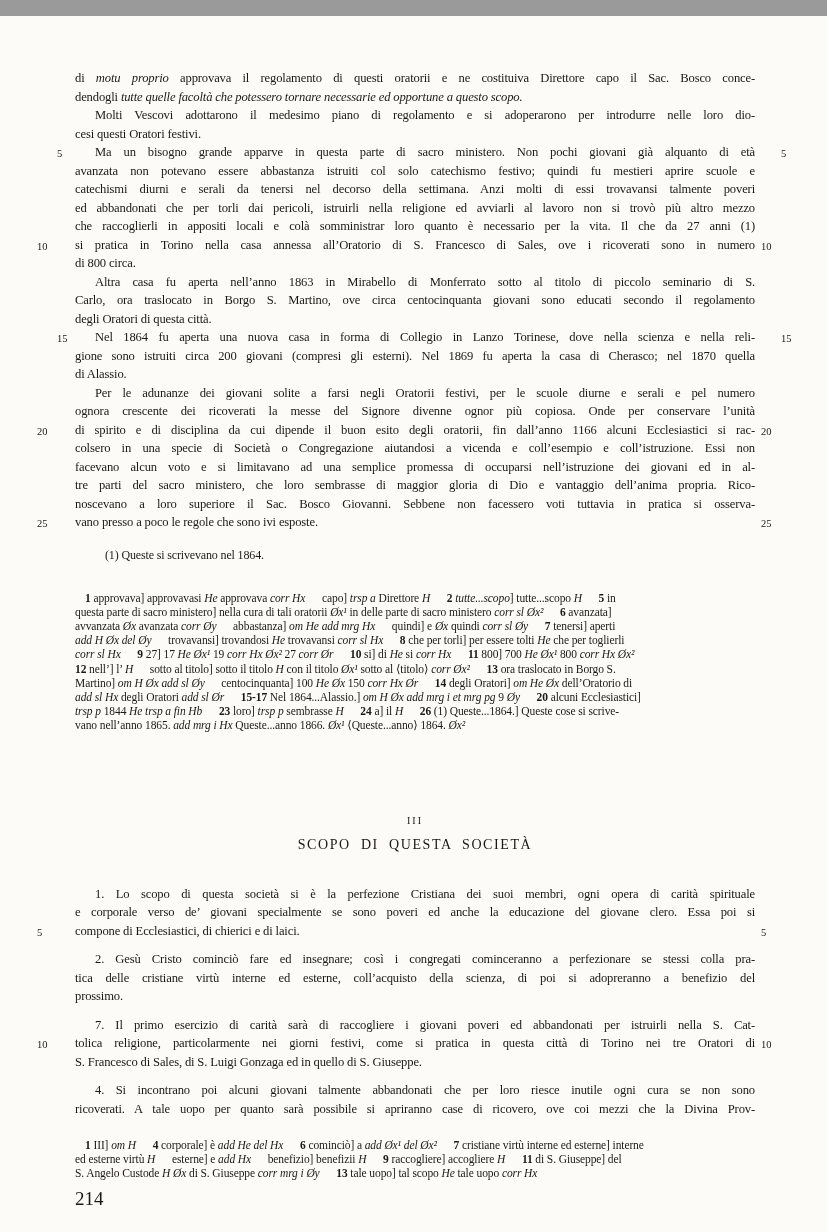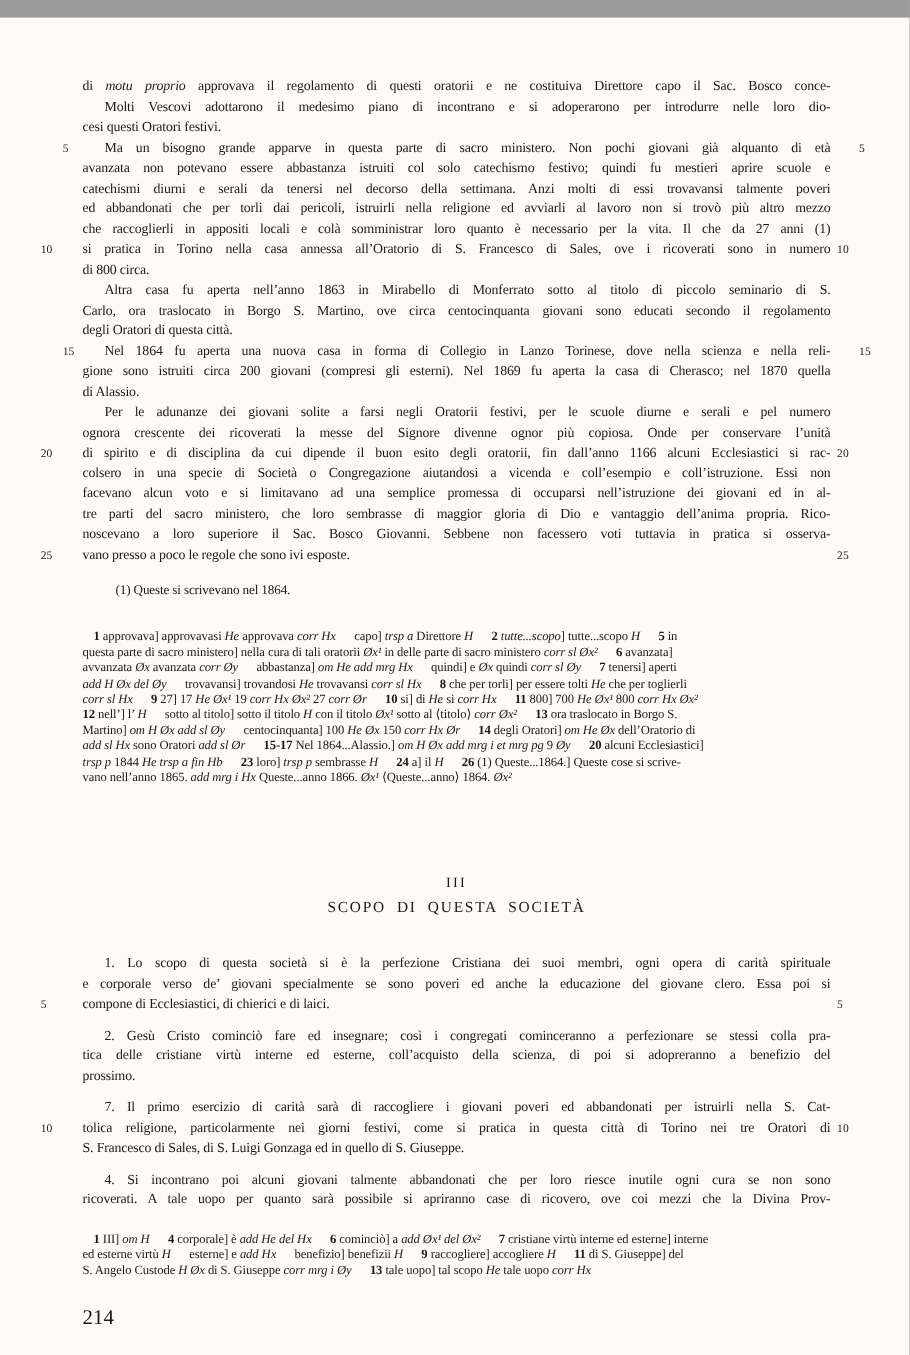--- a/index.html
+++ b/index.html
@@ -49,21 +49,21 @@
     line-height:14.2px;
     letter-spacing:-0.1px;
     white-space:pre-wrap;
     text-align:left;text-align-last:left;
   }
   .app .tline.ind{text-indent:10px;}
   .app2{margin-top:20px;}
   
   .heading{margin-top:79px;text-align:center;}
   .chapter{
-    font-size:13px;line-height:18px;letter-spacing:2px;
+    font-size:10px;line-height:18px;letter-spacing:2px;
   }
   .sec-title{
     font-size:14px;line-height:19px;
     letter-spacing:1.6px;word-spacing:5px;
     margin-top:5px;
   }
   
   .para{margin-top:10px;}
   .para.first{margin-top:31px;}
   
@@ -73,21 +73,22 @@
   }
 </style>
 </head>
 <body>
 
 <div class="page">
   <div class="content">
 
     <div class="main-block">
         <div class="tline"><span>di </span><span class="it">motu proprio</span><span> approvava il regolamento di questi oratorii e ne costituiva Direttore capo il Sac. Bosco conce-</span></div>
-        <div class="tline ind"><span>Molti Vescovi adottarono il medesimo piano di incontrano e si adoperarono per introdurre nelle loro dio-</span></div>
+        <div class="tline end"><span>dendogli </span><span class="it">tutte quelle facoltà che potessero tornare necessarie ed opportune a questo scopo.</span></div>
+        <div class="tline ind"><span>Molti Vescovi adottarono il medesimo piano di regolamento e si adoperarono per introdurre nelle loro dio-</span></div>
         <div class="tline end"><span>cesi questi Oratori festivi.</span></div>
         <div class="tline ind"><span class="mnum ml">5</span><span class="mnum mr">5</span><span>Ma un bisogno grande apparve in questa parte di sacro ministero. Non pochi giovani già alquanto di età</span></div>
         <div class="tline"><span>avanzata non potevano essere abbastanza istruiti col solo catechismo festivo; quindi fu mestieri aprire scuole e</span></div>
         <div class="tline"><span>catechismi diurni e serali da tenersi nel decorso della settimana. Anzi molti di essi trovavansi talmente poveri</span></div>
         <div class="tline"><span>ed abbandonati che per torli dai pericoli, istruirli nella religione ed avviarli al lavoro non si trovò più altro mezzo</span></div>
         <div class="tline"><span>che raccoglierli in appositi locali e colà somministrar loro quanto è necessario per la vita. Il che da 27 anni (1)</span></div>
         <div class="tline"><span class="mnum ml">10</span><span class="mnum mr">10</span><span>si pratica in Torino nella casa annessa all’Oratorio di S. Francesco di Sales, ove i ricoverati sono in numero</span></div>
         <div class="tline end"><span>di 800 circa.</span></div>
         <div class="tline ind"><span>Altra casa fu aperta nell’anno 1863 in Mirabello di Monferrato sotto al titolo di piccolo seminario di S.</span></div>
         <div class="tline"><span>Carlo, ora traslocato in Borgo S. Martino, ove circa centocinquanta giovani sono educati secondo il regolamento</span></div>
@@ -110,21 +111,21 @@
       </div>
 
     <div class="app">
         <div class="tline ind"><span class="bd">1</span><span> approvava] approvavasi </span><span class="it">He</span><span> approvava </span><span class="it">corr Hx</span><span>      </span><span>capo] </span><span class="it">trsp a</span><span> Direttore </span><span class="it">H</span><span>      </span><span class="bd">2</span><span> </span><span class="it">tutte...scopo</span><span>] tutte...scopo </span><span class="it">H</span><span>      </span><span class="bd">5</span><span> in</span></div>
         <div class="tline"><span>questa parte di sacro ministero] nella cura di tali oratorii </span><span class="it">Øx¹</span><span> in delle parte di sacro ministero </span><span class="it">corr sl</span><span> </span><span class="it">Øx²</span><span>      </span><span class="bd">6</span><span> avanzata]</span></div>
         <div class="tline"><span>avvanzata </span><span class="it">Øx</span><span> avanzata </span><span class="it">corr Øy</span><span>      </span><span>abbastanza] </span><span class="it">om He add mrg Hx</span><span>      </span><span>quindi] e </span><span class="it">Øx</span><span> quindi </span><span class="it">corr sl Øy</span><span>      </span><span class="bd">7</span><span> tenersi] aperti</span></div>
         <div class="tline"><span class="it">add H Øx del Øy</span><span>      </span><span>trovavansi] trovandosi </span><span class="it">He</span><span> trovavansi </span><span class="it">corr sl Hx</span><span>      </span><span class="bd">8</span><span> che per torli] per essere tolti </span><span class="it">He</span><span> che per toglierli</span></div>
         <div class="tline"><span class="it">corr sl Hx</span><span>      </span><span class="bd">9</span><span> 27] 17 </span><span class="it">He Øx¹</span><span> 19 </span><span class="it">corr Hx Øx²</span><span> 27 </span><span class="it">corr Ør</span><span>      </span><span class="bd">10</span><span> si] di </span><span class="it">He</span><span> si </span><span class="it">corr Hx</span><span>      </span><span class="bd">11</span><span> 800] 700 </span><span class="it">He Øx¹</span><span> 800 </span><span class="it">corr Hx Øx²</span></div>
         <div class="tline"><span class="bd">12</span><span> nell’] l’ </span><span class="it">H</span><span>      </span><span>sotto al titolo] sotto il titolo </span><span class="it">H</span><span> con il titolo </span><span class="it">Øx¹</span><span> sotto al ⟨titolo⟩ </span><span class="it">corr</span><span> </span><span class="it">Øx²</span><span>      </span><span class="bd">13</span><span> ora traslocato in Borgo S.</span></div>
         <div class="tline"><span>Martino] </span><span class="it">om H Øx add sl Øy</span><span>      </span><span>centocinquanta] 100 </span><span class="it">He Øx</span><span> 150 </span><span class="it">corr Hx Ør</span><span>      </span><span class="bd">14</span><span> degli Oratori] </span><span class="it">om He Øx</span><span> dell’Oratorio di</span></div>
-        <div class="tline"><span class="it">add sl Hx</span><span> sono Oratori </span><span class="it">add sl Ør</span><span>      </span><span class="bd">15-17</span><span> Nel 1864...Alassio.] </span><span class="it">om H Øx add mrg i et mrg pg</span><span> 9 </span><span class="it">Øy</span><span>      </span><span class="bd">20</span><span> alcuni Ecclesiastici]</span></div>
+        <div class="tline"><span class="it">add sl Hx</span><span> degli Oratori </span><span class="it">add sl Ør</span><span>      </span><span class="bd">15-17</span><span> Nel 1864...Alassio.] </span><span class="it">om H Øx add mrg i et mrg pg</span><span> 9 </span><span class="it">Øy</span><span>      </span><span class="bd">20</span><span> alcuni Ecclesiastici]</span></div>
         <div class="tline"><span class="it">trsp p</span><span> 1844 </span><span class="it">He trsp a fin Hb</span><span>      </span><span class="bd">23</span><span> loro] </span><span class="it">trsp p</span><span> sembrasse </span><span class="it">H</span><span>      </span><span class="bd">24</span><span> a] il </span><span class="it">H</span><span>      </span><span class="bd">26</span><span> (1) Queste...1864.] Queste cose si scrive-</span></div>
         <div class="tline"><span>vano nell’anno 1865. </span><span class="it">add mrg i Hx</span><span> Queste...anno 1866. </span><span class="it">Øx¹</span><span> ⟨Queste...anno⟩ 1864. </span><span class="it">Øx²</span></div>
       </div>
 
     <div class="heading">
       <div class="chapter">III</div>
       <div class="sec-title">SCOPO DI QUESTA SOCIETÀ</div>
     </div>
 
     <div class="para first">

